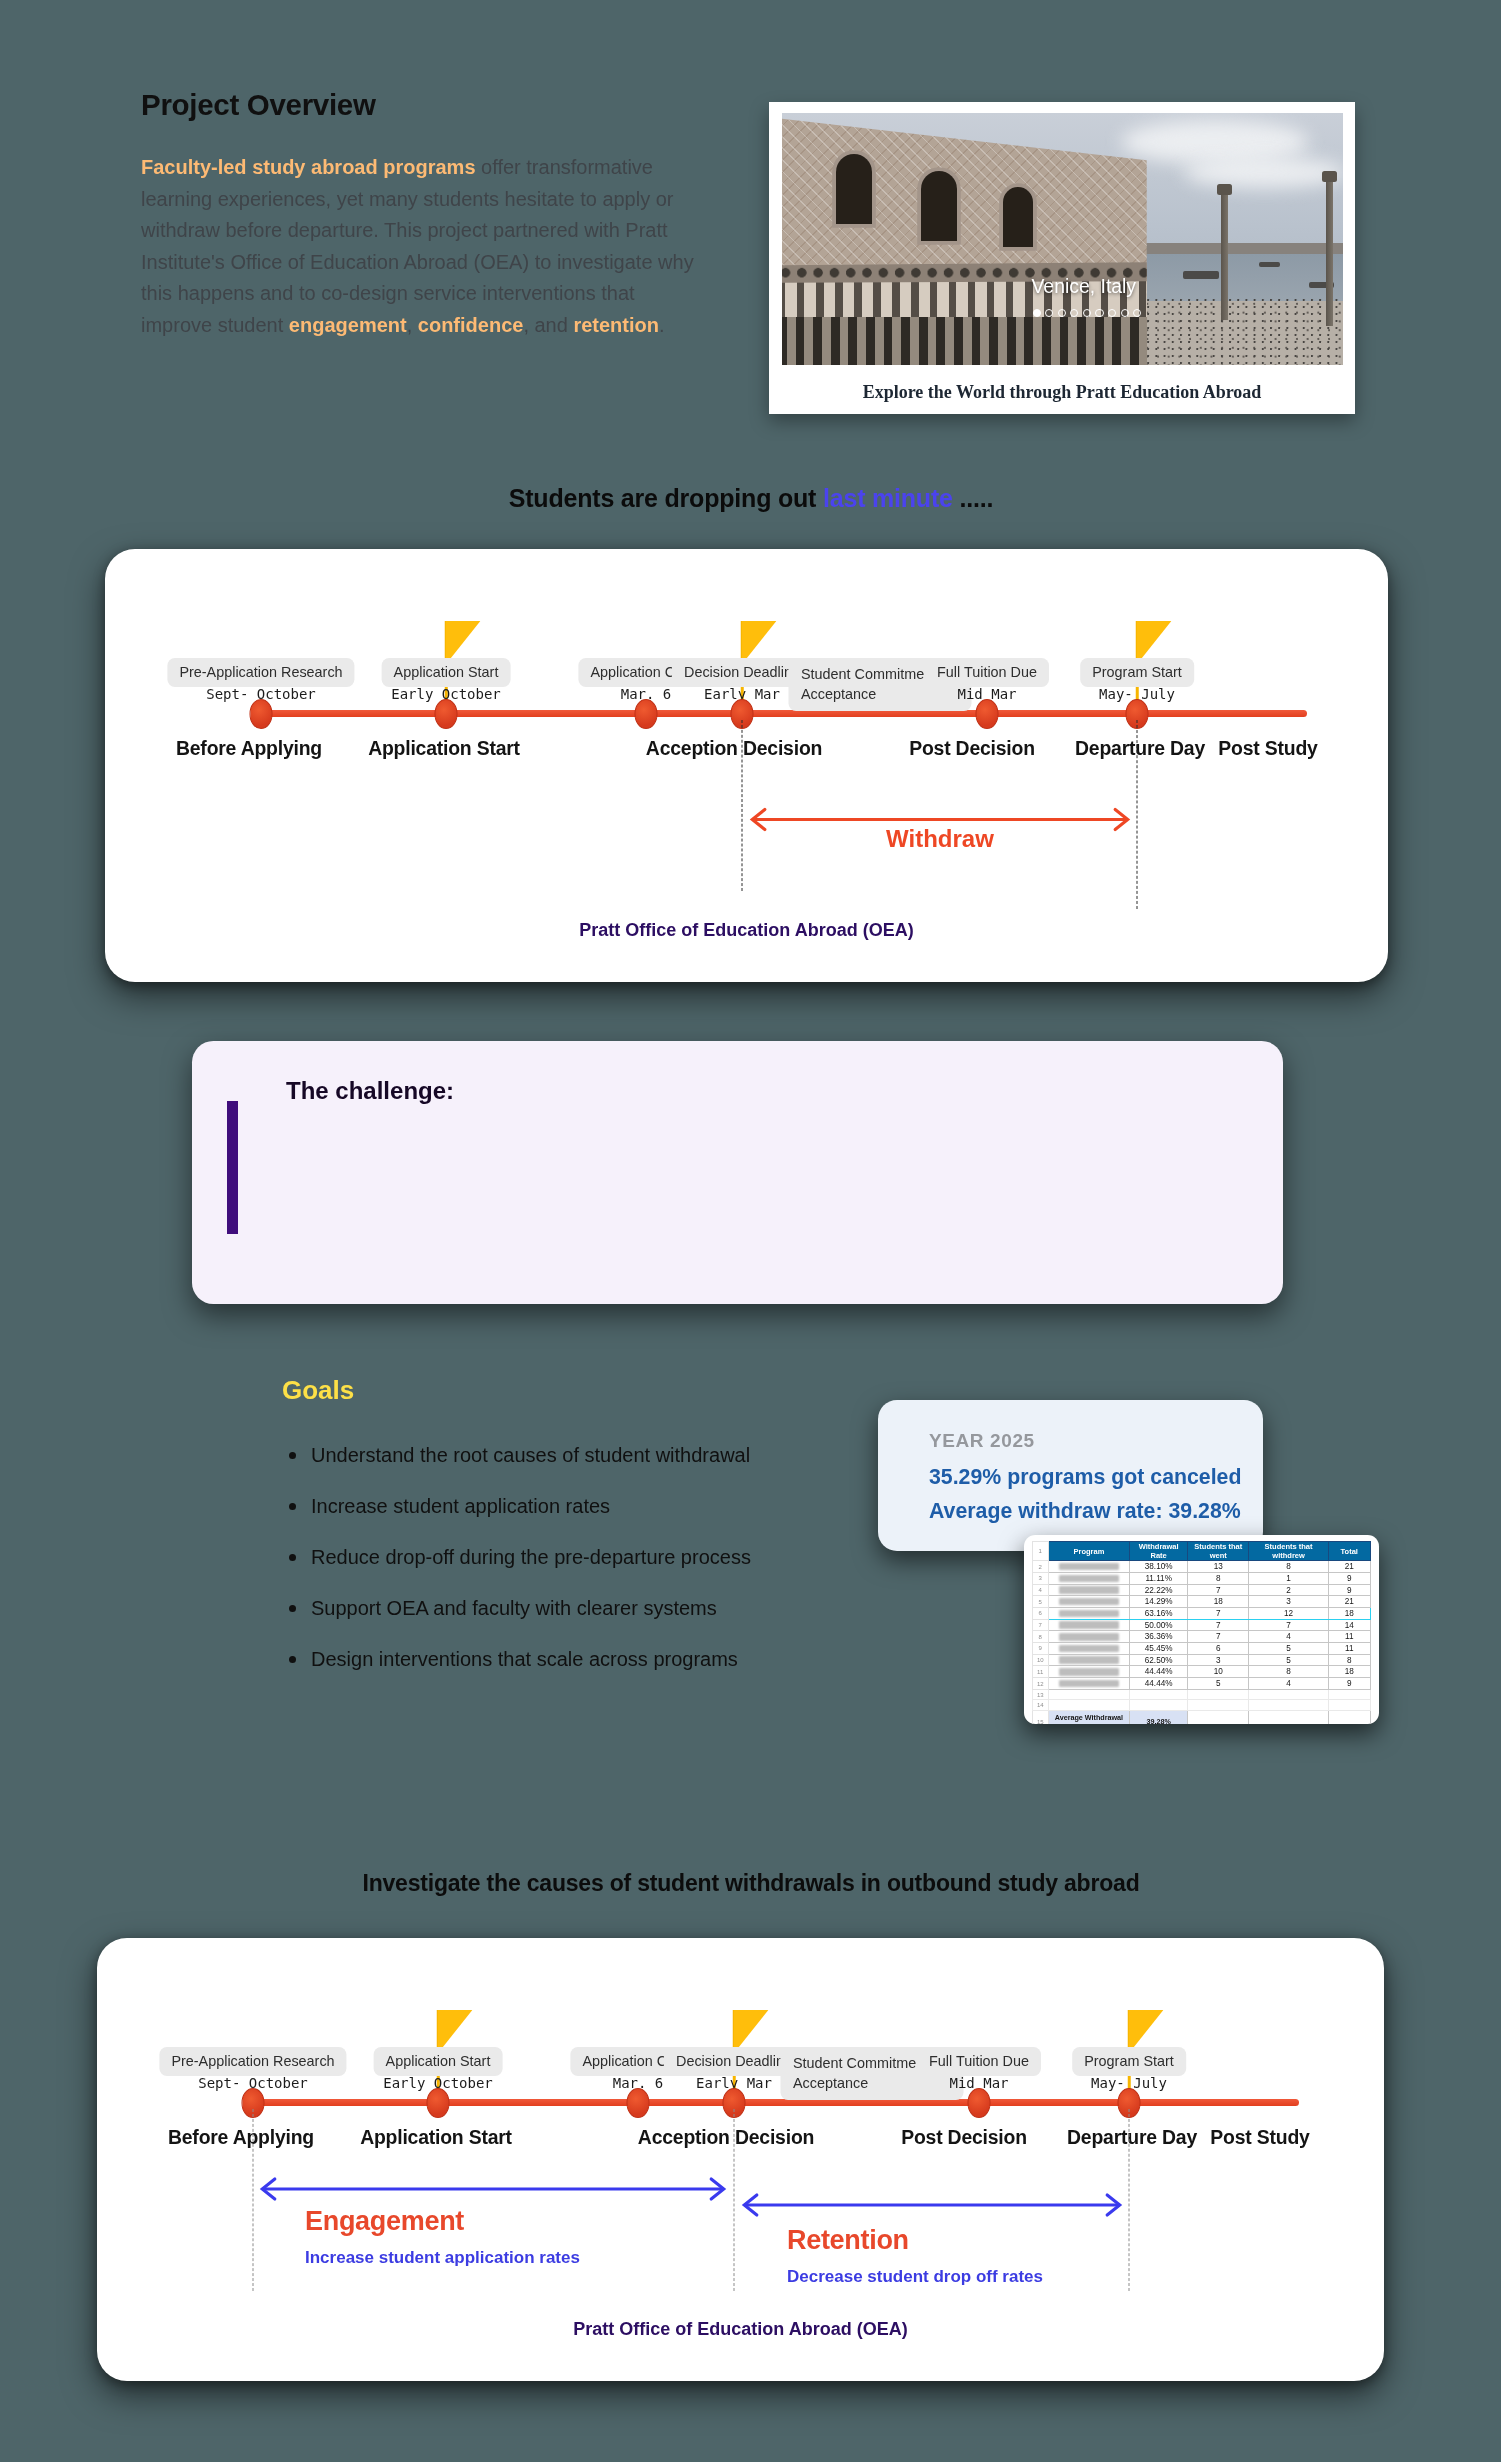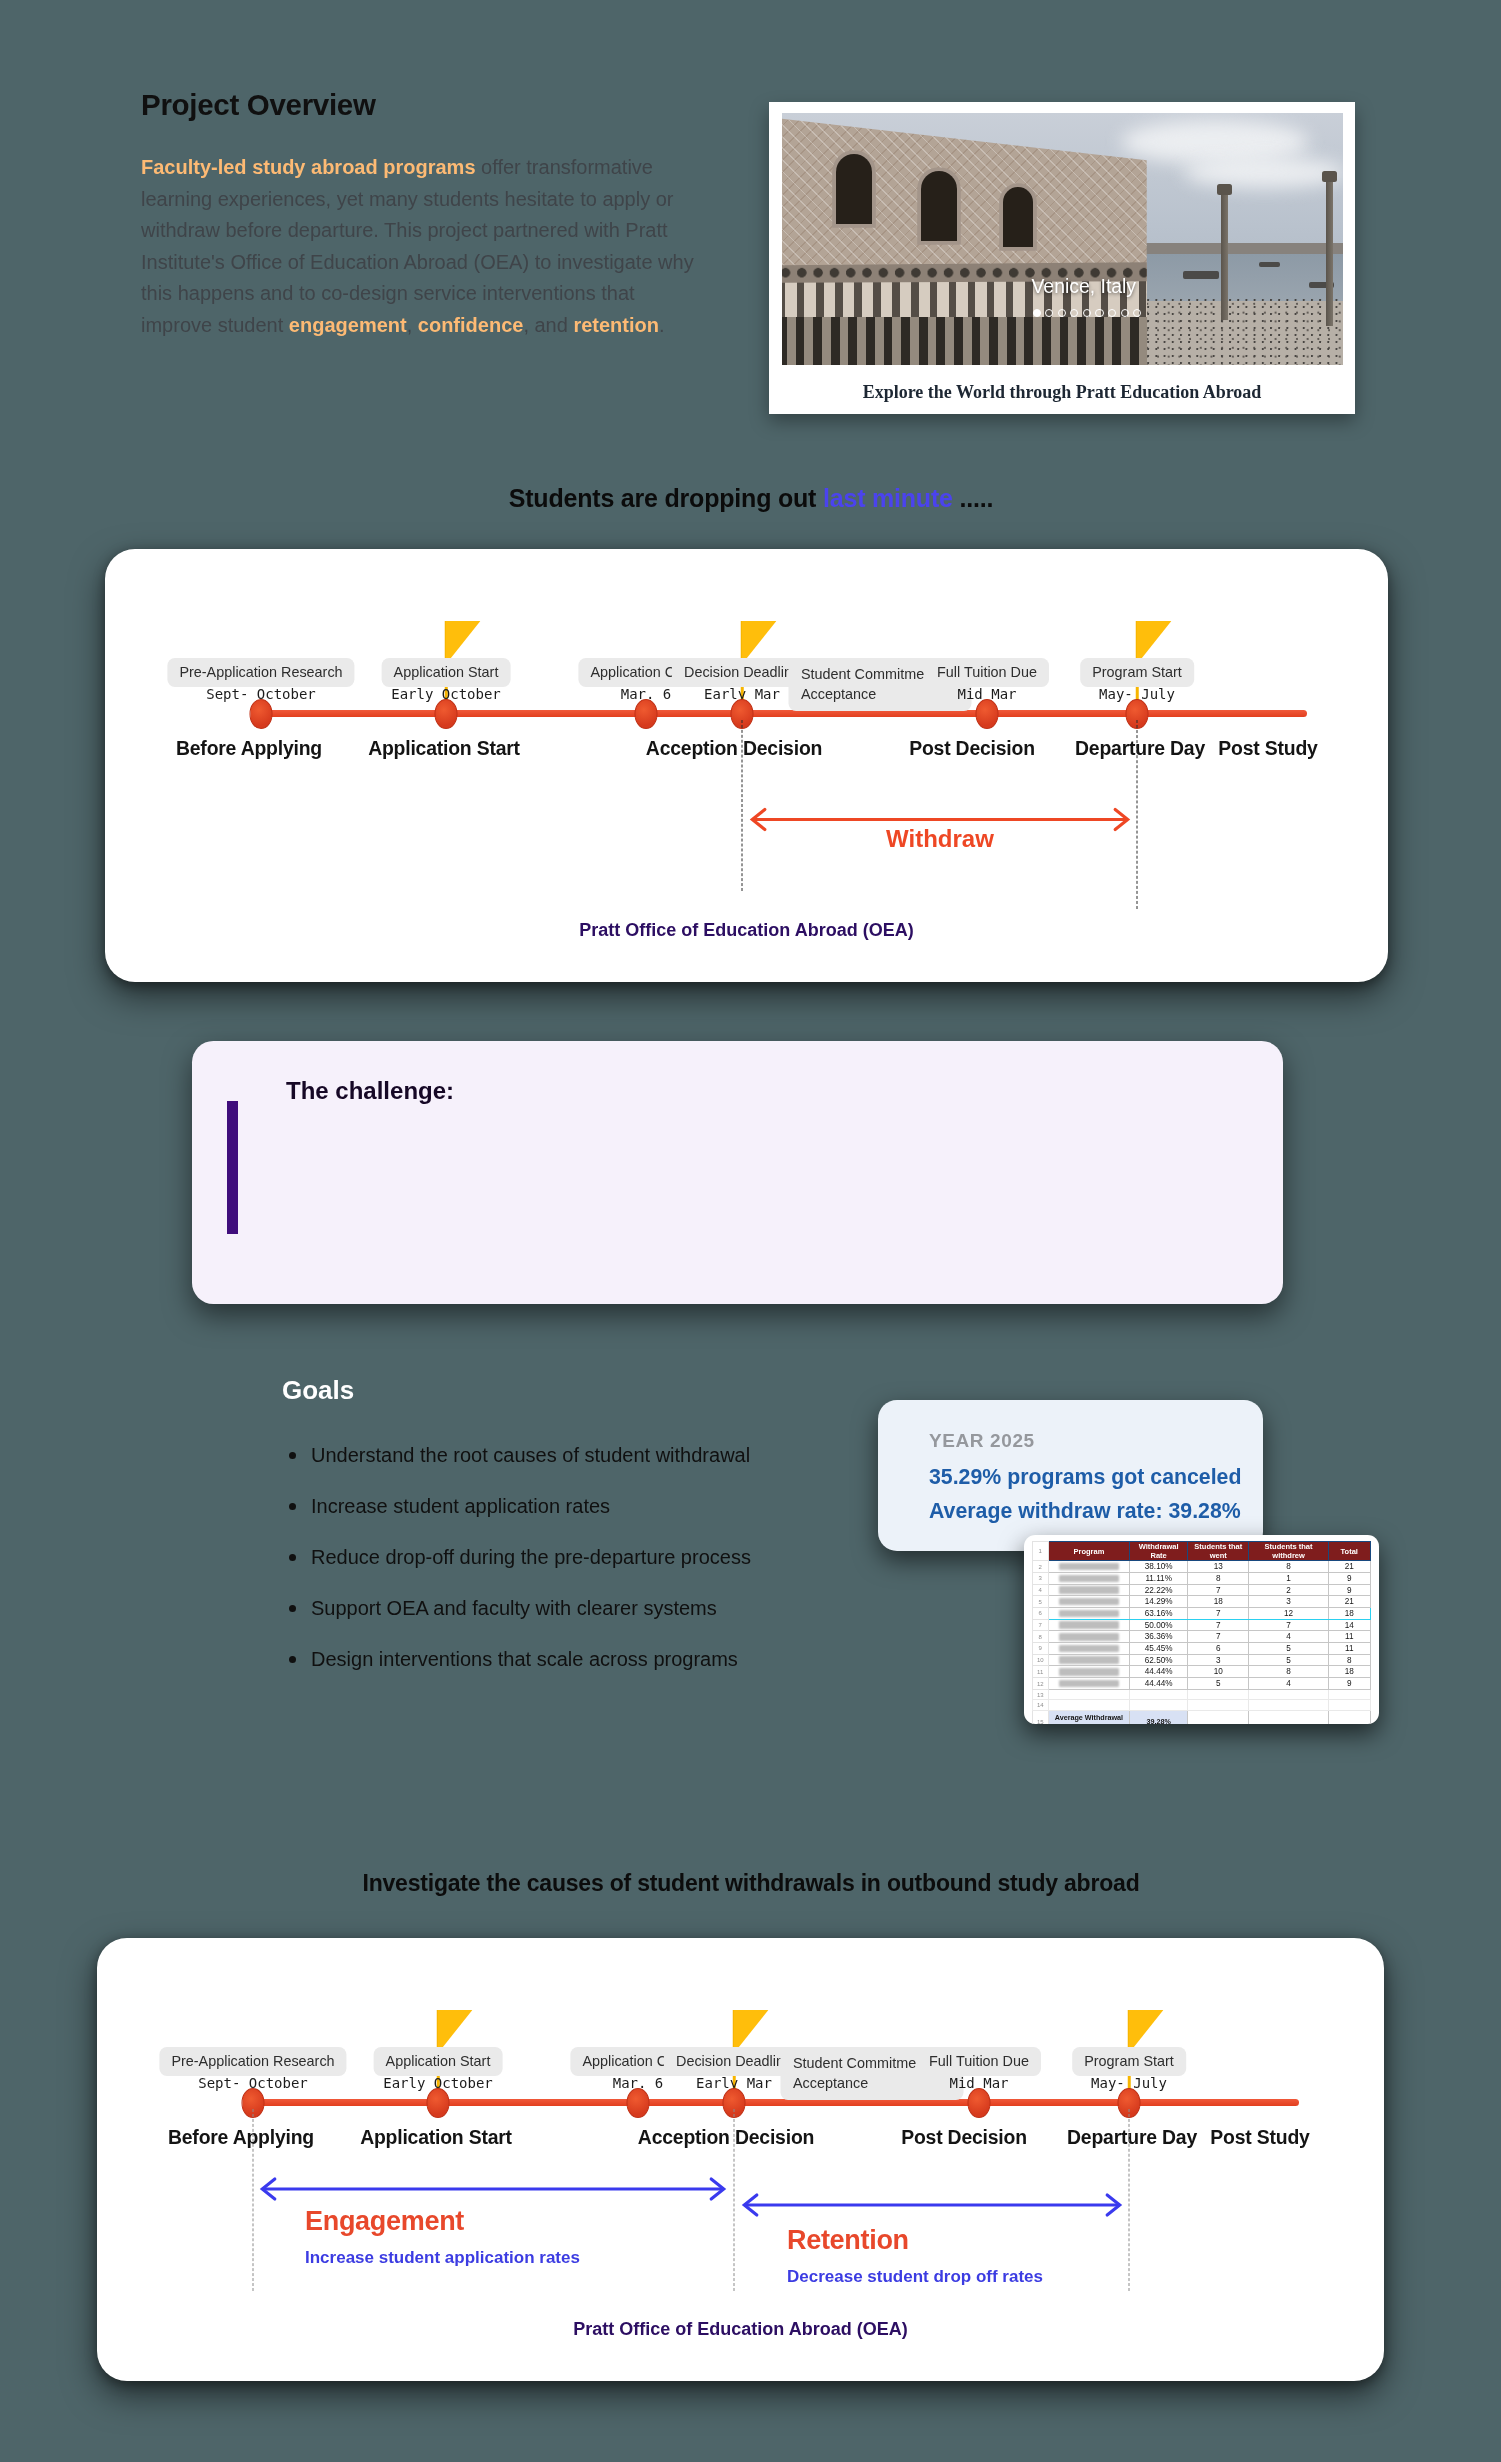--- a/index.html
+++ b/index.html
@@ -83,38 +83,38 @@
   .anno-sub{font-size:17px;font-weight:700;color:#3C3CE2;}
 
   
   .challenge{left:192px;top:1041px;width:1091px;height:263px;background:#F6F1FB;border-radius:21.3px;
              box-shadow:0 11.3px 28px rgba(0,0,0,.5);}
   .challenge .bar{left:35px;top:60px;width:10.7px;height:133px;background:#400E7C;}
   .challenge .ch-title{left:94px;top:36px;font-size:24px;font-weight:800;color:#160826;}
   .challenge .ch-body{left:94px;top:89px;width:928px;font-size:20px;line-height:1.55;color:#1F1433;}
 
   
-  .goals-title{left:282px;top:1375px;font-size:26px;font-weight:800;color:#ffffff;}
+  .goals-title{left:282px;top:1375px;font-size:26px;font-weight:800;color:#fde047;}
   .goals-list{left:283px;top:1444px;width:690px;}
   .goal-item{position:relative;padding-left:28px;font-size:20px;color:#101010;margin-bottom:28px;}
   .goal-item::before{content:"";position:absolute;left:6.3px;top:8.2px;width:7px;height:7px;border-radius:50%;background:#101010;}
 
   
   .stats-card{left:878px;top:1400px;width:385px;height:151px;background:#ECF2F9;border-radius:19px;
               box-shadow:0 10px 24px rgba(0,0,0,.55);}
   .stats-eyebrow{left:51px;top:30px;font-size:19px;font-weight:800;color:#95989D;letter-spacing:0.6px;}
   .stats-line1{left:51px;top:65px;font-size:21.3px;font-weight:800;color:#1E5DA8;}
   .stats-line2{left:51px;top:99px;font-size:21.3px;font-weight:800;color:#1E5DA8;}
 
   .sheet-card{left:1024px;top:1535px;width:355px;height:189px;background:#ffffff;border-radius:11.3px;
               box-shadow:0 10px 24px rgba(0,0,0,.6);padding:6.3px 0 0 7.5px;box-sizing:border-box;overflow:hidden;}
   .sheet table{border-collapse:collapse;table-layout:fixed;width:339px;}
   .sheet td,.sheet th{border:0.6px solid #c6c6c6;height:10.7px;text-align:center;padding:0 1.3px;
                       font-size:8.2px;color:#161616;overflow:hidden;}
-  .sheet th{background:#7f1d1d;color:#ffffff;font-weight:700;font-size:7.5px;height:16.3px;border-color:#18497f;}
+  .sheet th{background:#0369a1;color:#ffffff;font-weight:700;font-size:7.5px;height:16.3px;border-color:#18497f;}
   .sheet td.rn{border-color:#e3e3e3;color:#8f8f8f;font-size:6px;}
   .sheet tr.empty td{border-color:#e9e9e9;height:9.4px;}
   .blob{height:7.5px;width:78%;margin:0 auto;background:#bdbdbd;border-radius:1.3px;filter:blur(1.3px);}
   tr.hl td.c{border-top:1.6px solid #2BD0F0;border-bottom:1.6px solid #2BD0F0;}
   tr.hl td.c-first{border-left:1.6px solid #2BD0F0;}
   tr.hl td.c-last{border-right:1.6px solid #2BD0F0;}
   td.sum{background:#D8E1F4;font-weight:700;font-size:7.2px;line-height:1.3;height:22.6px;}
 
   
   .mission{left:0;width:1502px;text-align:center;font-size:23px;font-weight:800;color:#0c0c0c;letter-spacing:-0.2px;}

